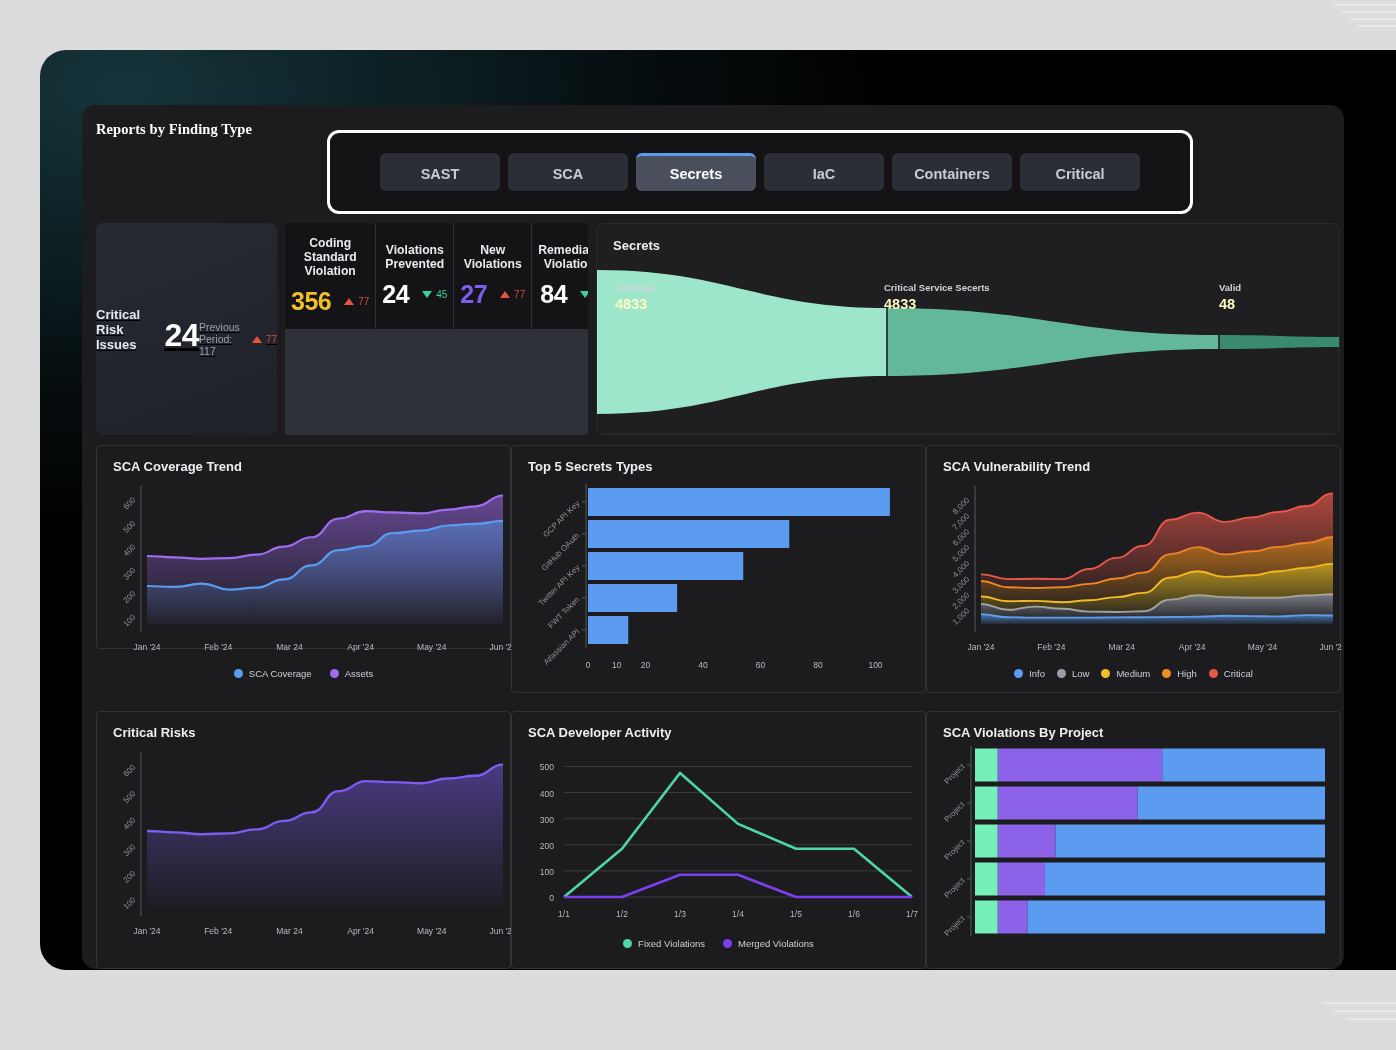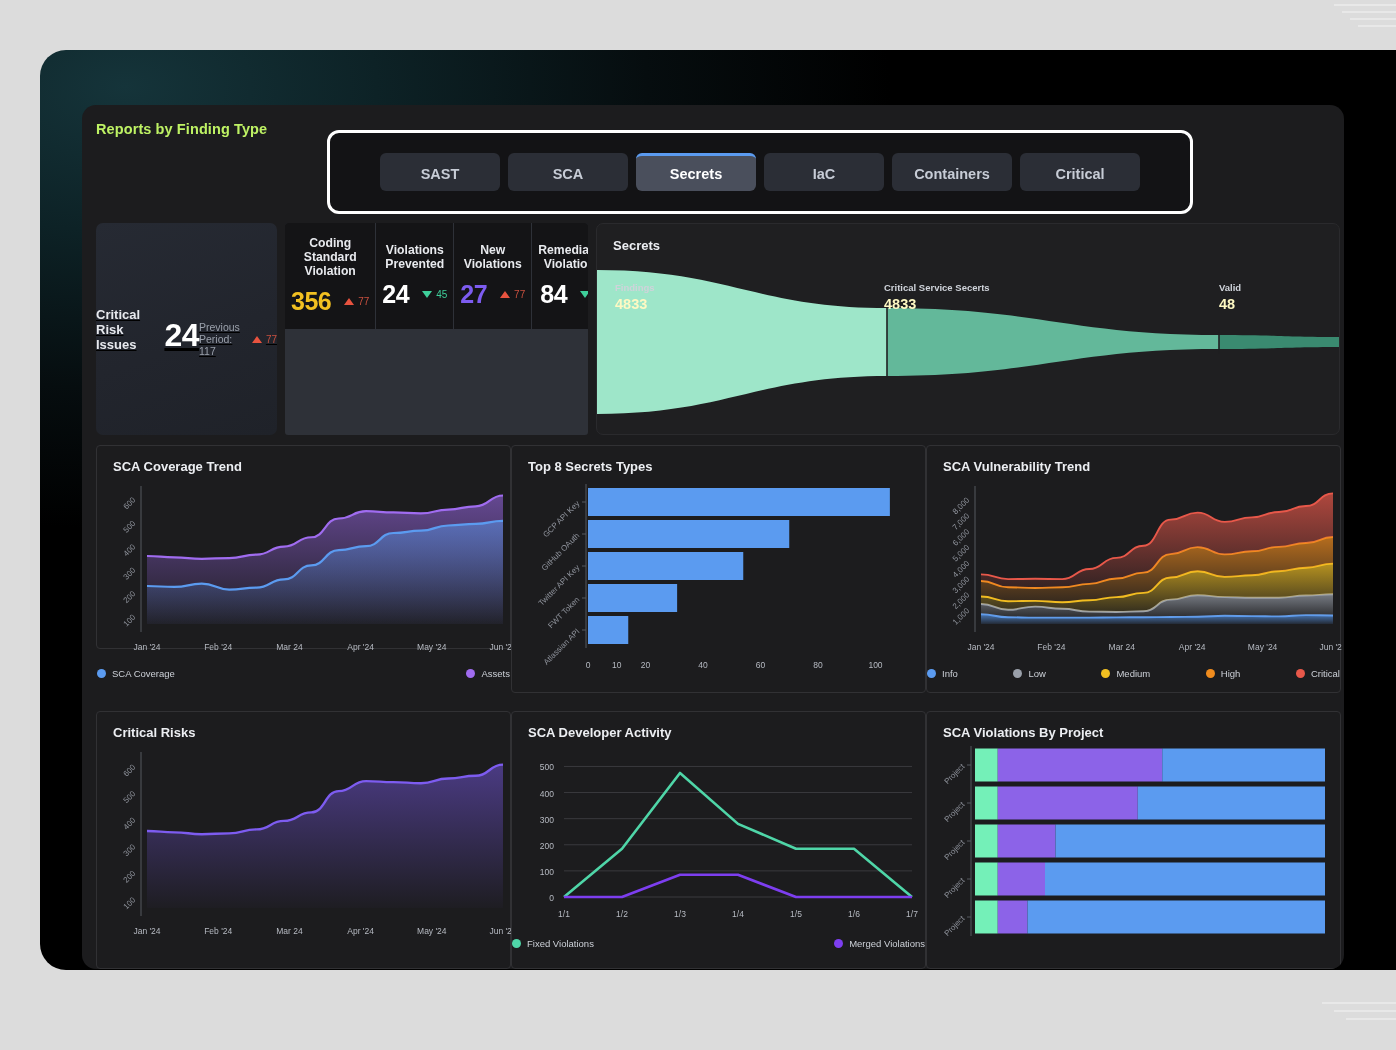--- a/index.html
+++ b/index.html
@@ -38,21 +38,21 @@
   
   .dash {
     position: absolute; left: 42px; top: 55px;
     width: 1262px; height: 864px;
     background: #1c1c1e;
     border-radius: 14px;
     overflow: hidden;
   }
   .dash-title {
     position:absolute; left: 14px; top: 16px;
-    font-size: 14.5px; font-weight: 700; color: #bef264; letter-spacing:.1px;
+    font-size: 14.5px; font-weight: 700; color: #ffffff; letter-spacing:.1px;font-family:Liberation Serif, serif;
   }
 
   
   .tabwrap {
     position: absolute; left: 287px; top: 80px;
     width: 866px; height: 84px;
     border: 3px solid #ffffff;
     border-radius: 12px;
     background: #131315;
     display: flex; align-items: center; justify-content: center;
@@ -119,21 +119,21 @@
   }
   .panel h5 {
     position:absolute; left:16px; top:13px;
     font-size:13px; font-weight:600; color:#eceef2;
   }
   .ax-lbl { font-size:8px; fill:#8f939c; font-family:"Liberation Sans", sans-serif; }
   .ax-lbl-h { font-size:8.5px; fill:#b6bac2; font-family:"Liberation Sans", sans-serif; }
   .grid-line { stroke:#3a3a3e; stroke-width:1; }
   .axis-line { stroke:#55585f; stroke-width:1; }
 
-  .legend { position:absolute; display:flex; gap:18px; align-items:center; justify-content:space-between; width:100%; }
+  .legend { position:absolute; display:flex; gap:18px; align-items:center; justify-content:center; width:100%; }
   .lg { display:flex; align-items:center; gap:6px; font-size:9.5px; color:#cdd1d8; }
   .dot { width:9px; height:9px; border-radius:50%; display:inline-block; }
 </style>
 </head>
 <body>
 
 <div class="wm">
   <i></i>
     <i></i>
     <i></i>
@@ -268,21 +268,21 @@
             <span>SCA Coverage</span>
           </div>
           <div class="lg">
             <span class="dot" style="background: rgb(160, 108, 240);"></span>
             <span>Assets</span>
           </div>
         </div>
     </div>
 
     <div class="panel" style="left:429px; top:340px; width:415px; height:248px;">
-      <h5>Top 8 Secrets Types</h5>
+      <h5>Top 5 Secrets Types</h5>
       <svg id="c1" width="415" height="215" style="position:absolute;left:0;top:30px;">
           <line x1="74" y1="8" x2="74" y2="172" class="axis-line"></line>
           <rect x="76" y="12" width="301.875" height="28" fill="#5b9bf0"></rect>
           <text x="68" y="28" class="ax-lbl" text-anchor="end" transform="rotate(-45 68 28)">GCP API Key</text>
           <line x1="74" y1="26" x2="70" y2="26" class="axis-line"></line>
           <rect x="76" y="44" width="201.25" height="28" fill="#5b9bf0"></rect>
           <text x="68" y="60" class="ax-lbl" text-anchor="end" transform="rotate(-45 68 60)">GitHub OAuth</text>
           <line x1="74" y1="58" x2="70" y2="58" class="axis-line"></line>
           <rect x="76" y="76" width="155.25" height="28" fill="#5b9bf0"></rect>
           <text x="68" y="92" class="ax-lbl" text-anchor="end" transform="rotate(-45 68 92)">Twitter API Key</text>

